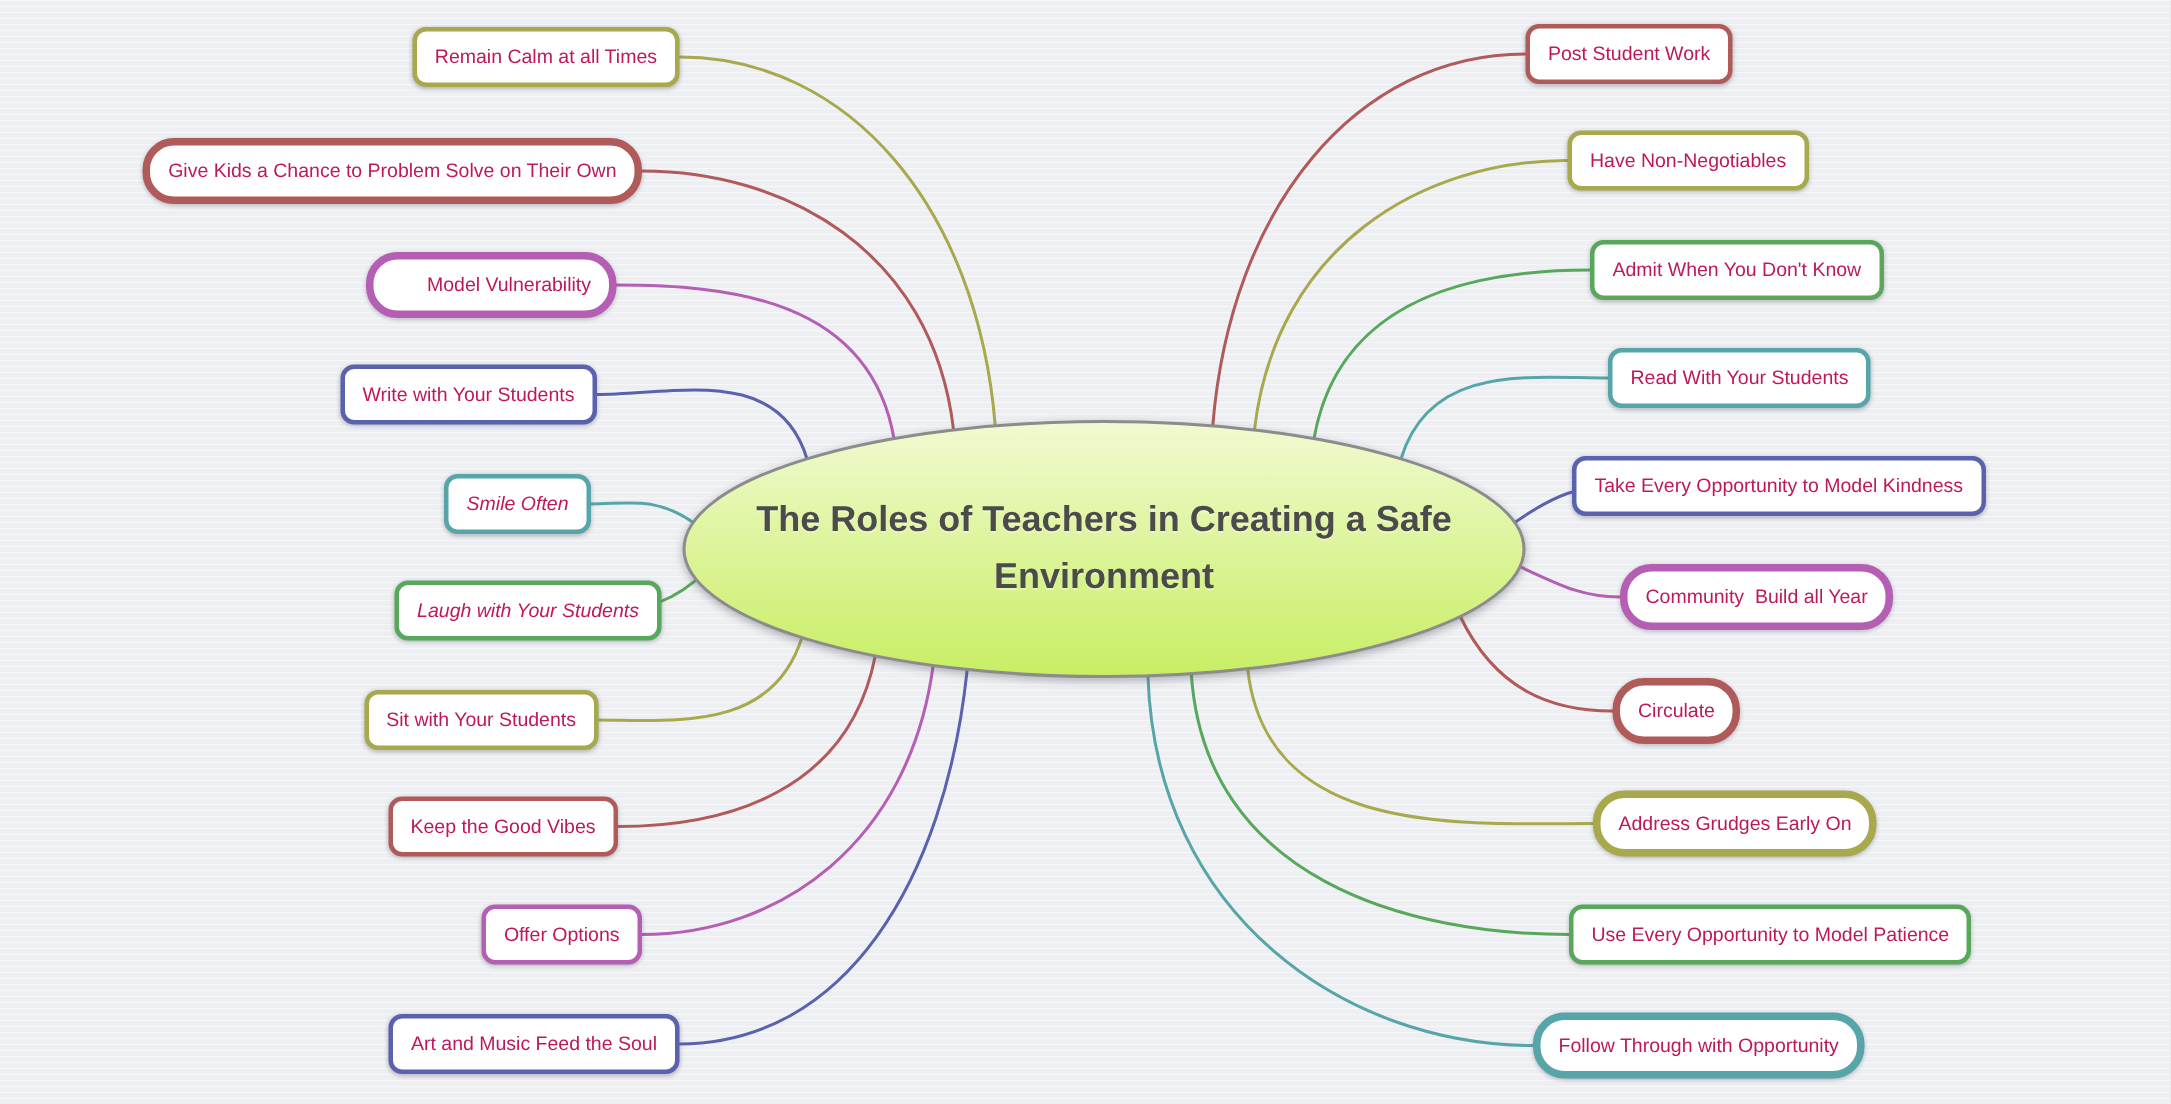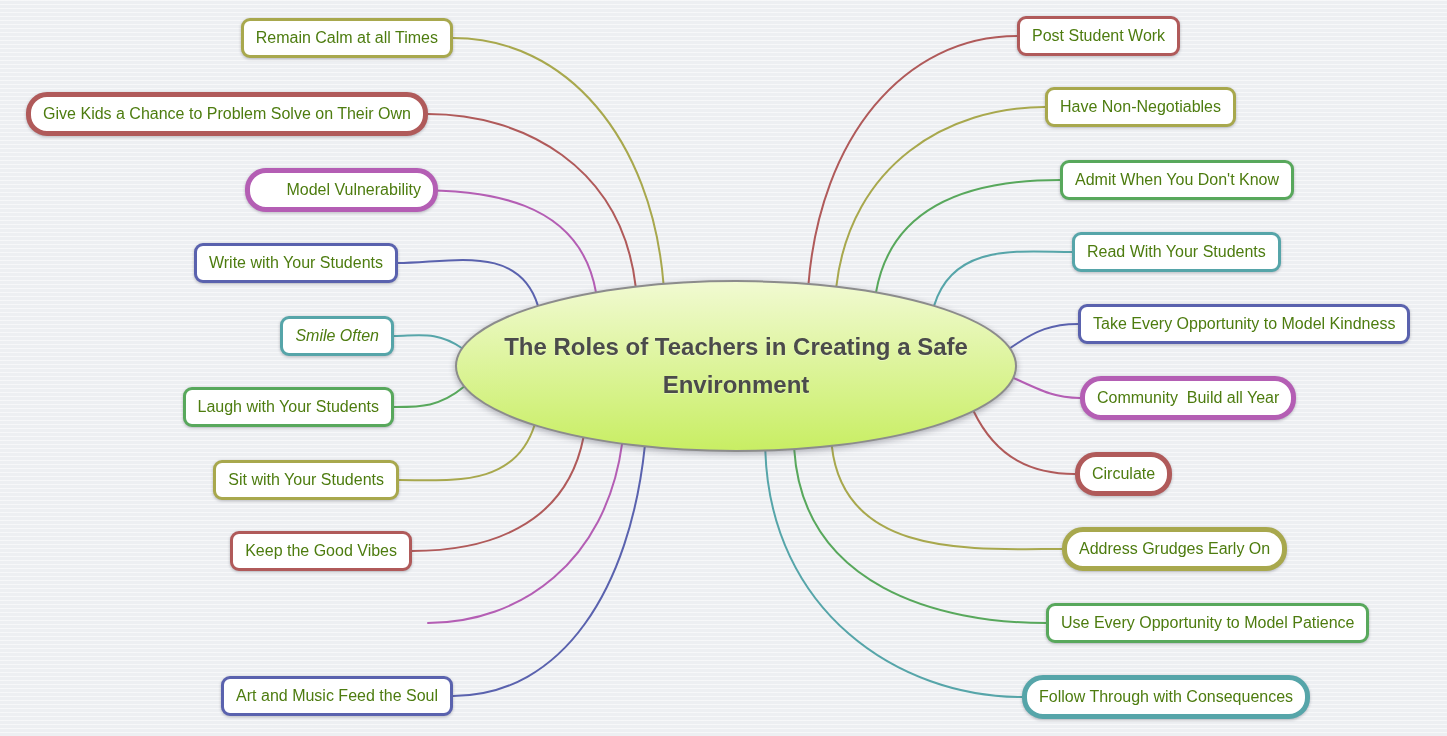--- a/index.html
+++ b/index.html
@@ -10,21 +10,21 @@
     background-image:repeating-linear-gradient(to bottom,
       rgba(255,255,255,.55) 0px, rgba(255,255,255,.55) 1px,
       rgba(0,0,0,0) 1px, rgba(0,0,0,0) 4px);
   }
   #connector-layer,#ellipse-layer{position:absolute;left:0;top:0;}
   .connector{fill:none;stroke-width:2;stroke-linecap:round;}
   #ellipse-layer{filter:drop-shadow(0 2px 3px rgba(90,90,105,.45));}
   .node{
     position:absolute;background:#ffffff;
     border-style:solid;border-width:3px;border-color:#888;border-radius:9px;
-    padding:6px 12px;font-size:16px;line-height:22px;color:#4d7c0f;
+    padding:6px 12px;font-size:13px;line-height:22px;color:#be185d;
     white-space:pre;box-shadow:0 1px 3px rgba(90,90,105,.4);
   }
   .node.t5{border-width:5px;border-radius:21px;}
   #central-topic{
     position:absolute;left:456px;top:281px;width:560px;height:170px;
     display:flex;align-items:center;justify-content:center;text-align:center;
   }
   #central-topic .title{
     width:470px;font-size:24px;font-weight:bold;color:#4b4b4b;line-height:38px;
     text-shadow:0 1px 0 rgba(255,255,255,.35);
@@ -67,32 +67,33 @@
     </defs>
     <ellipse cx="736" cy="366" rx="280" ry="85" fill="url(#ellgrad)" stroke-width="2" stroke="#8c8c8c"></ellipse>
   </svg>
 
   <div id="central-topic">
     <div class="title" style="color: rgb(75, 75, 75);">The Roles of Teachers in Creating a Safe Environment</div>
   </div>
 
   <div class="node" style="right: 994px; top: 18px; border-color: rgb(168, 168, 77);">Remain Calm at all Times</div>
   <div class="node t5" style="right: 1019px; top: 92px; border-color: rgb(176, 90, 90);">Give Kids a Chance to Problem Solve on Their Own</div>
-  <div class="node t5" style="right: 1009px; top: 168px; border-color: rgb(180, 94, 180); padding-left: 36px;">Model Vulnerability</div>
+  <div class="node t5" style="right: 1036px; top: 168px; border-color: rgb(180, 94, 180); padding-left: 36px;">Model Vulnerability</div>
   <div class="node" style="right: 1049px; top: 243px; border-color: rgb(90, 98, 174);">Write with Your Students</div>
   <div class="node" style="right: 1053px; top: 316px; border-color: rgb(86, 165, 169); font-style: italic;">Smile Often</div>
-  <div class="node" style="right: 1053px; top: 387px; border-color: rgb(88, 168, 92);">Laugh with Your Students</div>
+  <div class="node" style="right: 1006px; top: 387px; border-color: rgb(88, 168, 92); font-style: italic;">Laugh with Your Students</div>
   <div class="node" style="right: 1048px; top: 460px; border-color: rgb(168, 168, 77);">Sit with Your Students</div>
   <div class="node" style="right: 1035px; top: 531px; border-color: rgb(176, 90, 90);">Keep the Good Vibes</div>
+  <div class="node" style="right: 1019px; top: 603px; border-color: rgb(180, 94, 180);">Offer Options</div>
   <div class="node" style="right: 994px; top: 676px; border-color: rgb(90, 98, 174);">Art and Music Feed the Soul</div>
 
   <div class="node" style="left: 1017px; top: 16px; border-color: rgb(176, 90, 90);">Post Student Work</div>
   <div class="node" style="left: 1045px; top: 87px; border-color: rgb(168, 168, 77);">Have Non-Negotiables</div>
   <div class="node" style="left: 1060px; top: 160px; border-color: rgb(88, 168, 92);">Admit When You Don't Know</div>
   <div class="node" style="left: 1072px; top: 232px; border-color: rgb(86, 165, 169);">Read With Your Students</div>
-  <div class="node" style="left: 1078px; top: 304px; border-color: rgb(90, 98, 174);">Take Every Opportunity to Model Kindness</div>
+  <div class="node" style="left: 1048px; top: 304px; border-color: rgb(90, 98, 174);">Take Every Opportunity to Model Kindness</div>
   <div class="node t5" style="left: 1080px; top: 376px; border-color: rgb(180, 94, 180);">Community  Build all Year</div>
   <div class="node t5" style="left: 1075px; top: 452px; border-color: rgb(176, 90, 90);">Circulate</div>
   <div class="node t5" style="left: 1062px; top: 527px; border-color: rgb(168, 168, 77);">Address Grudges Early On</div>
   <div class="node" style="left: 1046px; top: 603px; border-color: rgb(88, 168, 92);">Use Every Opportunity to Model Patience</div>
-  <div class="node t5" style="left: 1022px; top: 675px; border-color: rgb(86, 165, 169);">Follow Through with Consequences</div>
+  <div class="node t5" style="left: 1022px; top: 675px; border-color: rgb(86, 165, 169);">Follow Through with Opportunity</div>
 
 </div>
 
 </body></html>

